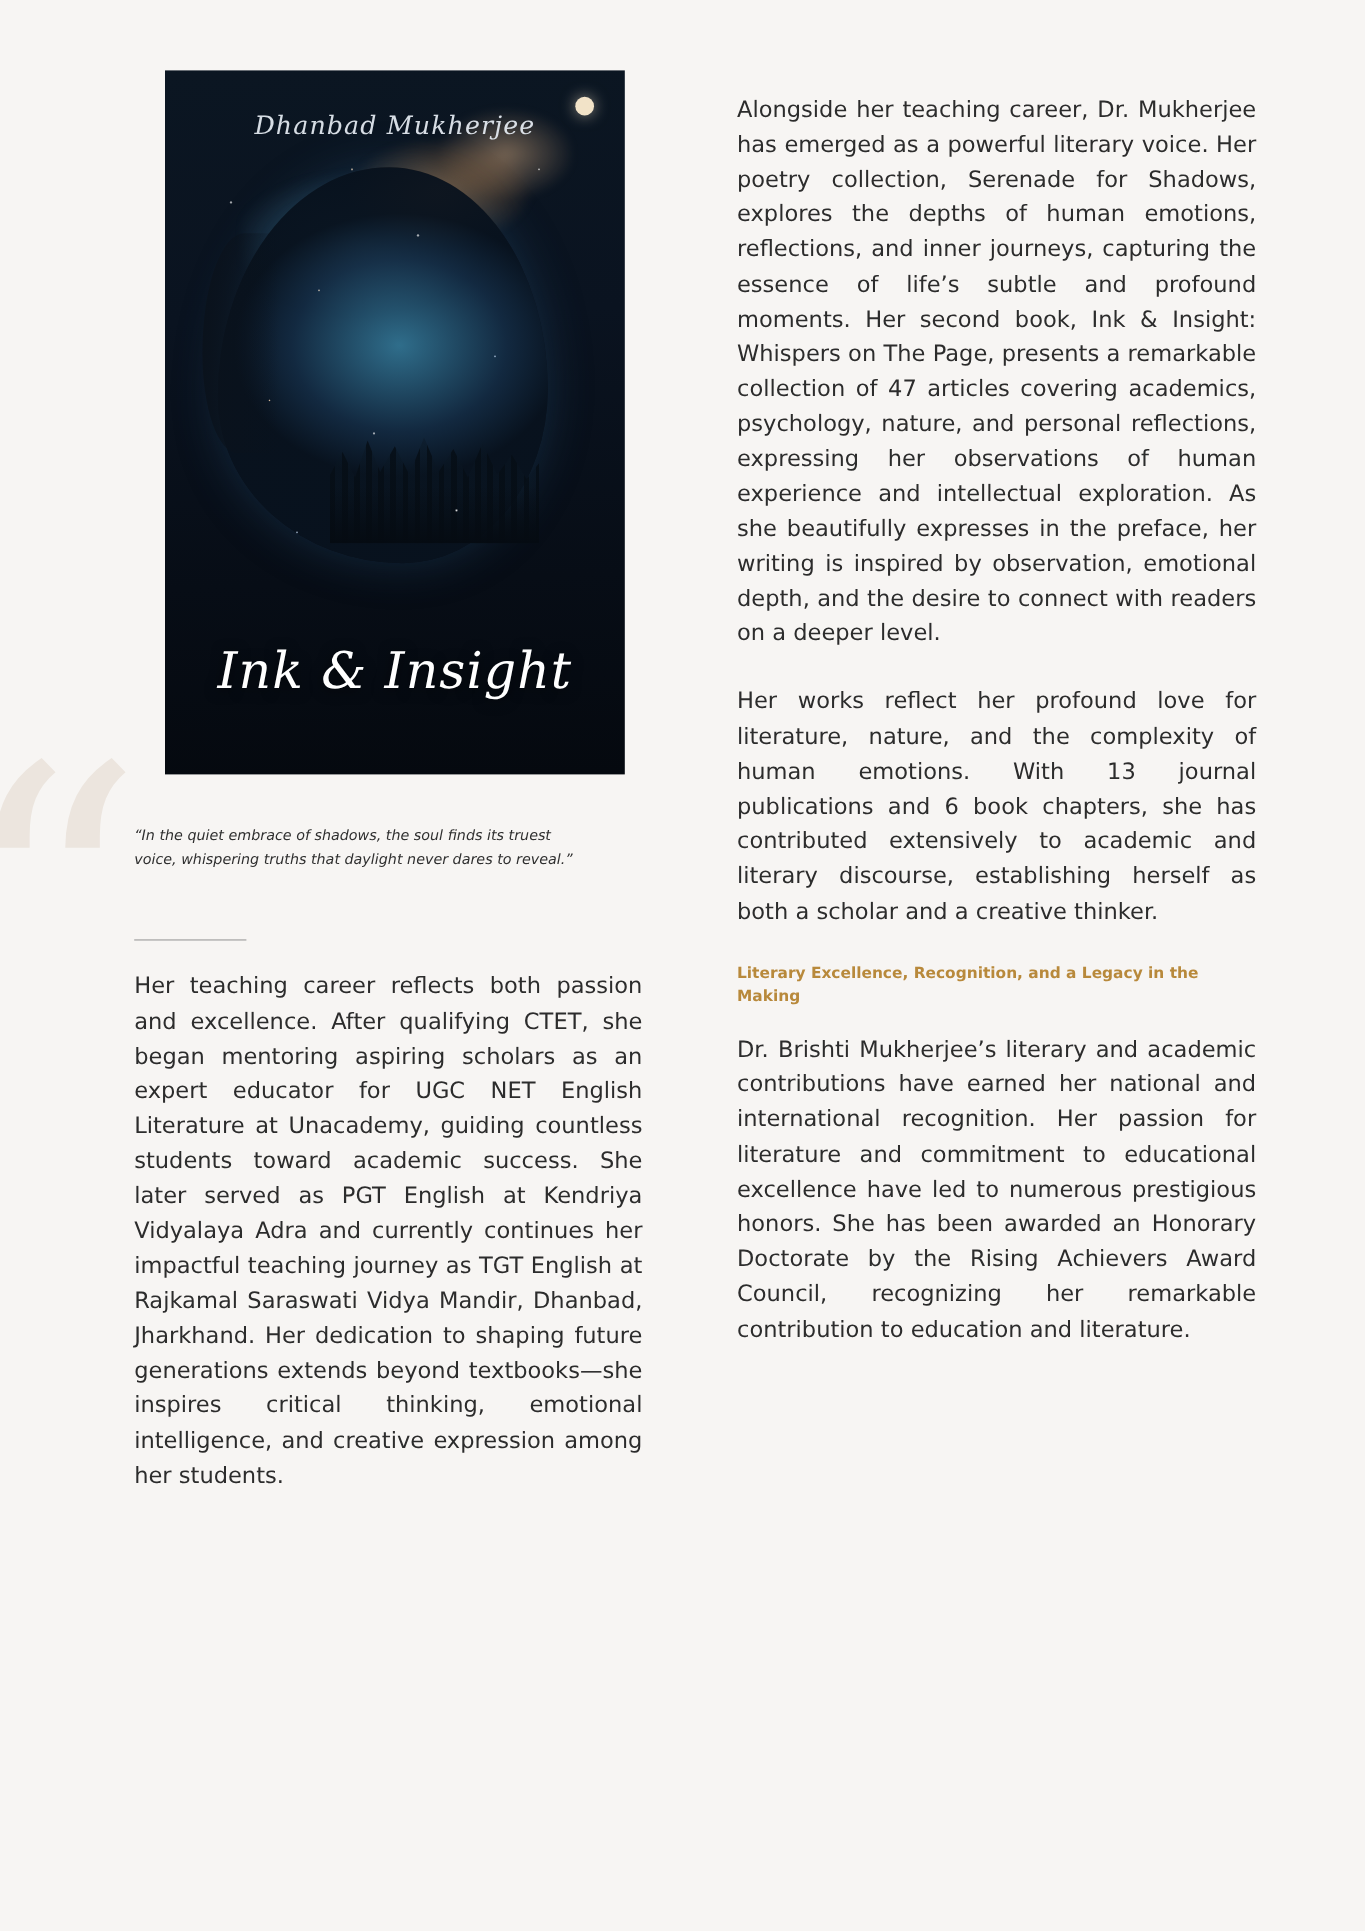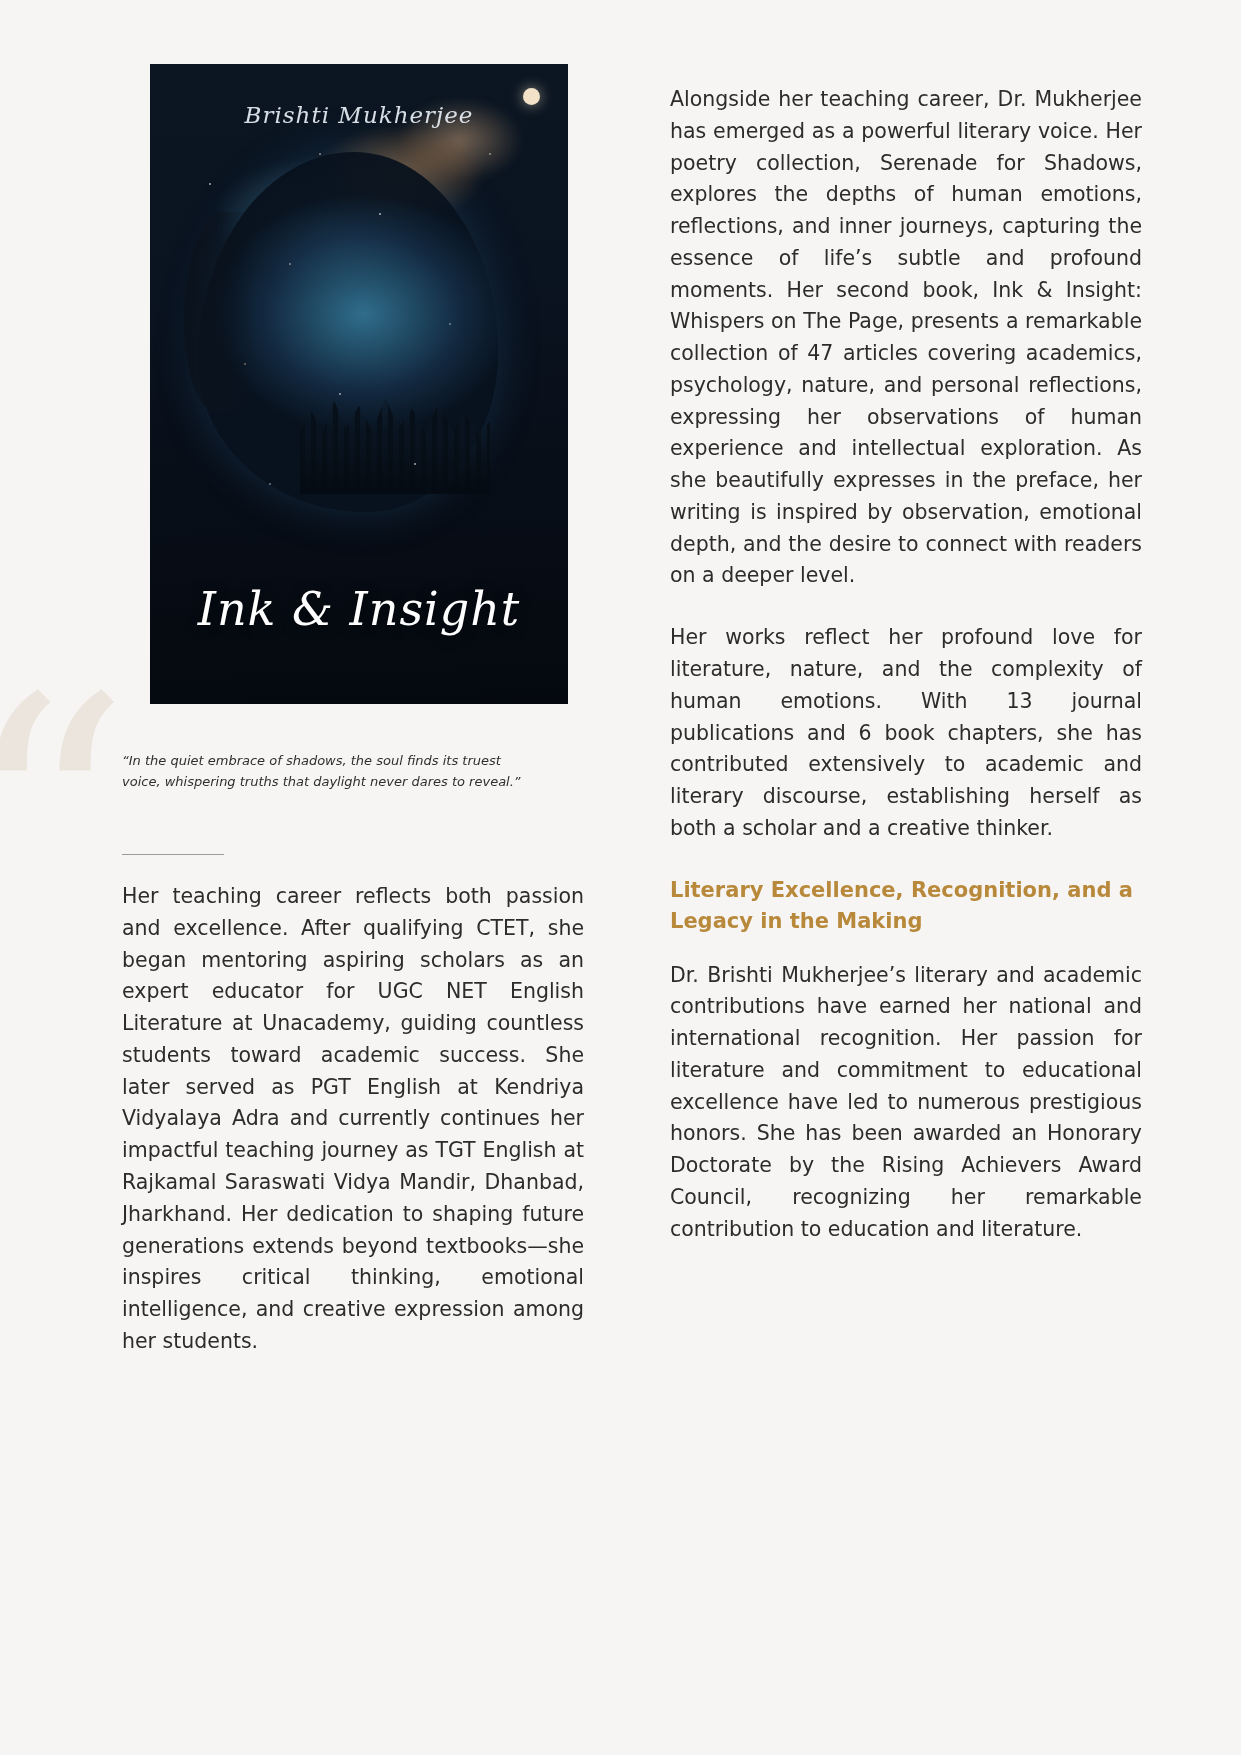--- a/index.html
+++ b/index.html
@@ -189,21 +189,21 @@
     line-height: 1.55;
     color: #2c2c2c;
     text-align: justify;
     margin: 16px 0 28px 0;
   }
   .col-right .body-text {
     margin-bottom: 30px;
   }
 
   .section-heading {
-    font-size: 21px;
+    font-size: 14px;
     font-weight: bold;
     line-height: 1.5;
     color: #b8893b;
     margin: 0 0 22px 0;
   }
 </style>
 </head>
 <body>
 
 <div class="page">
@@ -213,21 +213,21 @@
   <div class="columns">
 
     <div class="col-left">
 
       <div class="book-cover">
         <div class="cover-nebula"></div>
         <div class="cover-head"></div>
         <div class="cover-forest"></div>
         <div class="cover-stars"></div>
         <div class="cover-moon"></div>
-        <div class="cover-author">Brishti Mukherjee</div>
+        <div class="cover-author">Dhanbad Mukherjee</div>
         <div class="cover-title">Ink &amp; Insight</div>
       </div>
 
       <p class="pull-quote">“In the quiet embrace of shadows, the soul finds its truest voice, whispering truths that daylight never dares to reveal.”</p>
 
       <div class="rule"></div>
 
       <p class="body-text">Her teaching career reflects both passion and excellence. After qualifying CTET, she began mentoring aspiring scholars as an expert educator for UGC NET English Literature at Unacademy, guiding countless students toward academic success. She later served as PGT English at Kendriya Vidyalaya Adra and currently continues her impactful teaching journey as TGT English at Rajkamal Saraswati Vidya Mandir, Dhanbad, Jharkhand. Her dedication to shaping future generations extends beyond textbooks—she inspires critical thinking, emotional intelligence, and creative expression among her students.</p>
 
     </div>

